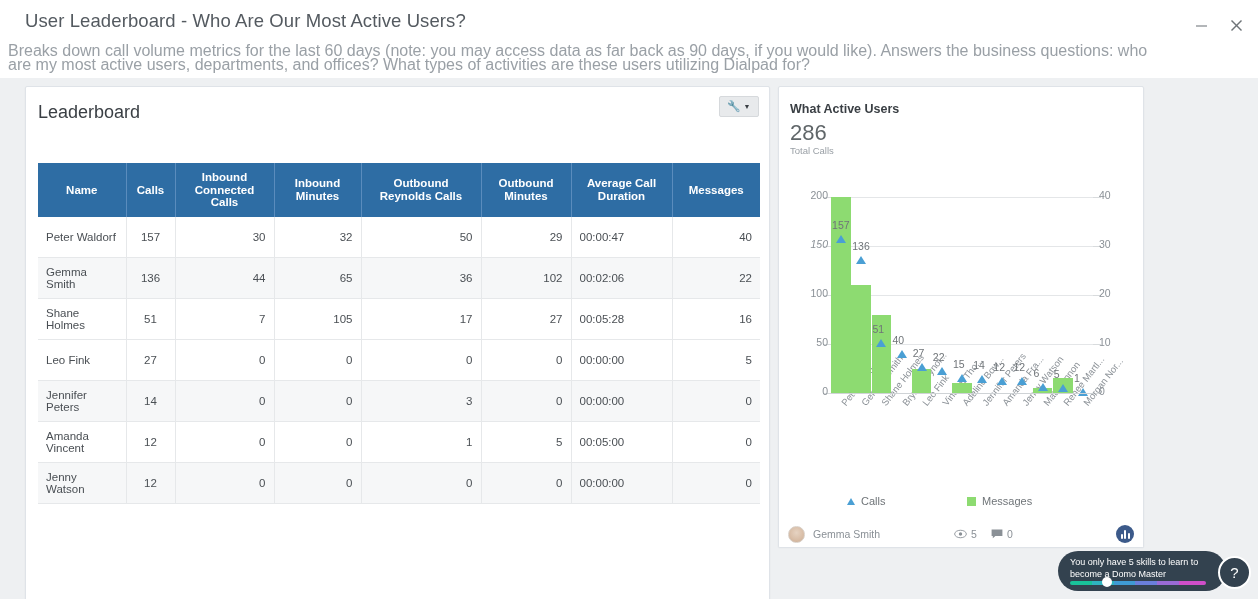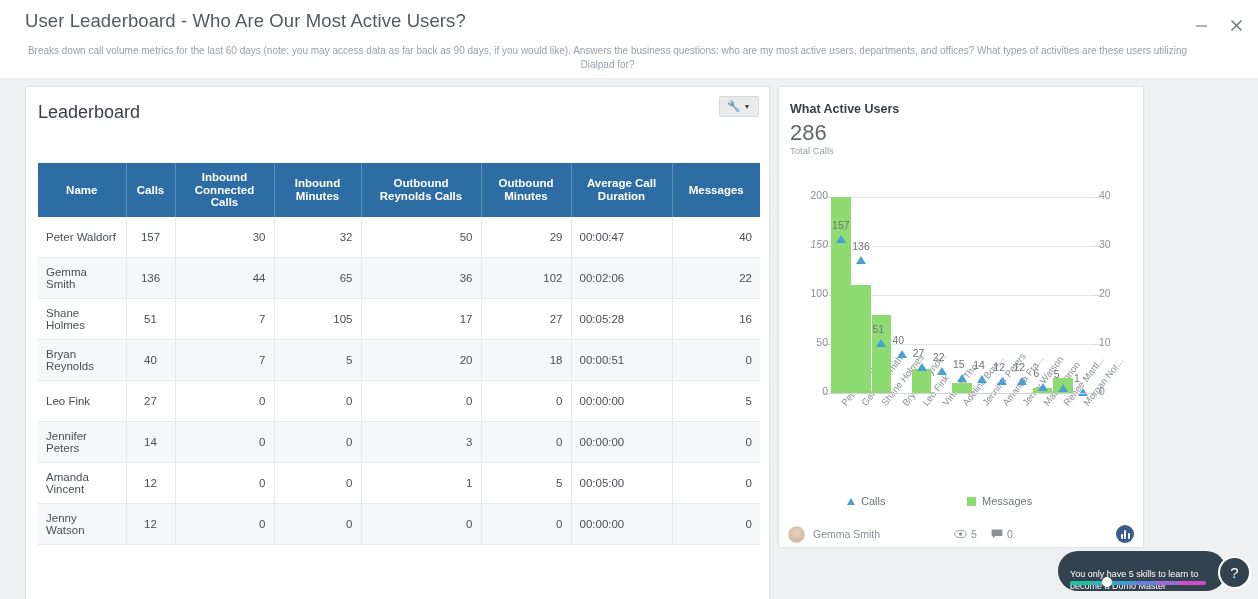--- a/index.html
+++ b/index.html
@@ -11,22 +11,22 @@
   }
   #app { position: relative; width: 1258px; height: 599px; background:#fff; }
 
   
   .hdr { position:absolute; left:0; top:0; width:1258px; height:78px; background:#fff; }
   .hdr-title {
     position:absolute; left:25px; top:10px;
     font-size:18.5px; color:#545a60; font-weight:400; letter-spacing:0.1px;
   }
   .hdr-desc {
-    position:absolute; left:25px; top:44px; width:1165px;
-    font-size:10px; line-height:13.5px; color:#9aa0a6; font-weight:400;text-align:center;
+    position:absolute; left:8px; top:44px; width:1165px;
+    font-size:16px; line-height:13.5px; color:#9aa0a6; font-weight:400;
   }
   .win-btn {
     position:absolute; top:14px; width:22px; height:22px;
     display:flex; align-items:center; justify-content:center;
     color:#8a8f94; cursor:pointer;
   }
   .win-min { left:1190px; font-size:17px; line-height:9px; }
   .win-close { left:1225px; font-size:17px; }
   .win-min svg, .win-close svg { display:block; }
 
@@ -124,21 +124,21 @@
   .domo-logo {
     margin-left:auto; width:18px; height:18px; border-radius:50%;
     background:#3c5a8a; display:flex; align-items:center; justify-content:center;
   }
   .domo-logo .bars3 { display:flex; align-items:flex-end; gap:1.5px; height:9px; }
   .domo-logo .bars3 i { width:2px; background:#fff; display:block; border-radius:1px; }
 
   
   .tip {
     position:absolute; left:1058px; top:551px; width:168px; height:40px;
-    background:#33424f; border-radius:20px; padding:18px 12px 0 12px;
+    background:#33424f; border-radius:20px; padding:6px 12px 0 12px;
   }
   .tip-txt { font-size:9px; color:#ffffff; line-height:11.5px; }
   .tip-track {
     position:absolute; left:12px; top:30px; width:136px; height:4px; border-radius:2px;
     background:linear-gradient(to right,#19c29a 0%,#19c29a 16%,#2fb3bf 16%,#2fb3bf 32%,
       #3f9bd4 32%,#3f9bd4 48%,#6a7fdb 48%,#6a7fdb 64%,#9a6bd6 64%,#9a6bd6 80%,#cf4ec9 80%,#cf4ec9 100%);
   }
   .tip-knob { position:absolute; left:44px; top:26px; width:10px; height:10px; border-radius:50%; background:#fff; }
   .help-btn {
     position:absolute; left:1218px; top:556px; width:33px; height:33px; border-radius:50%;
@@ -223,30 +223,20 @@
             </tr>
             <tr>
               <td class="c-name">Shane Holmes</td>
               <td class="c-calls">51</td>
               <td>7</td>
               <td>105</td>
               <td>17</td>
               <td>27</td>
               <td class="c-dur">00:05:28</td>
               <td>16</td>
-            </tr>
-            <tr class="alt">
-              <td class="c-name">Bryan Reynolds</td>
-              <td class="c-calls">40</td>
-              <td>7</td>
-              <td>5</td>
-              <td>20</td>
-              <td>18</td>
-              <td class="c-dur">00:00:51</td>
-              <td>0</td>
             </tr>
             <tr>
               <td class="c-name">Leo Fink</td>
               <td class="c-calls">27</td>
               <td>0</td>
               <td>0</td>
               <td>0</td>
               <td>0</td>
               <td class="c-dur">00:00:00</td>
               <td>5</td>

